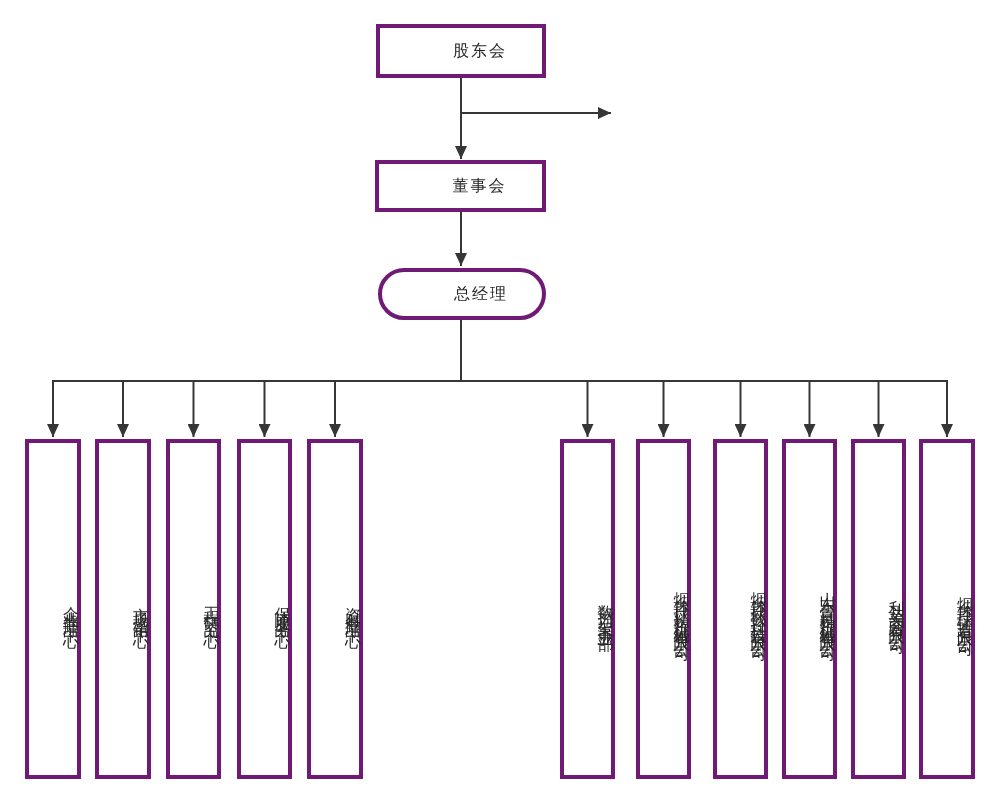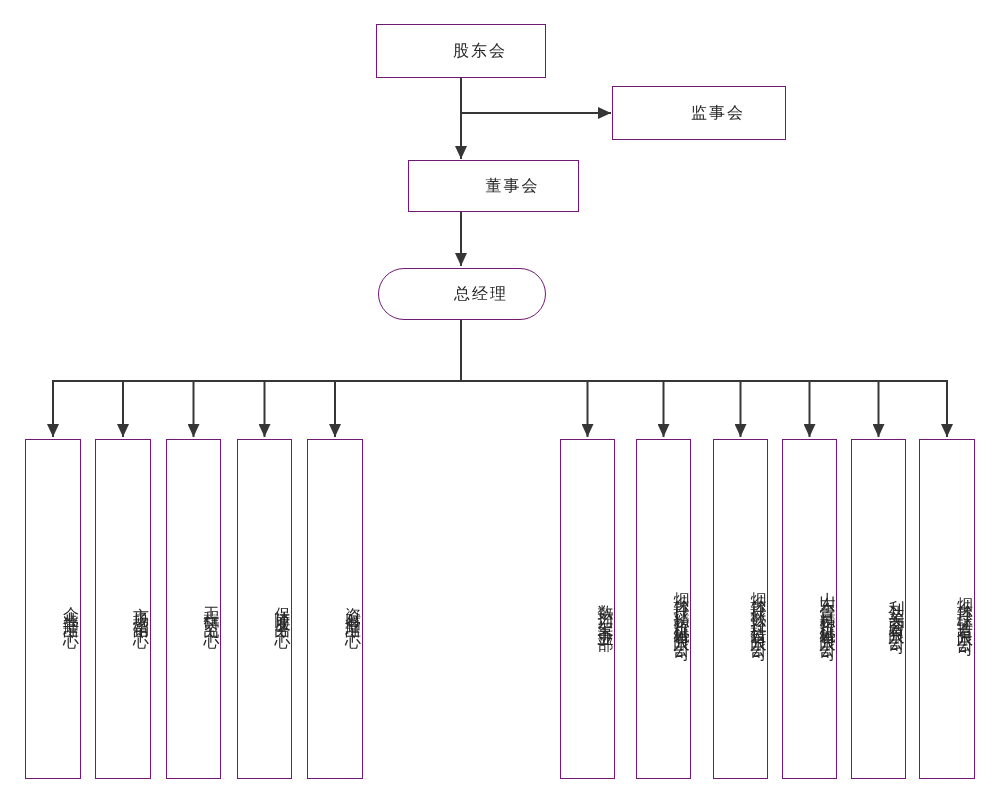--- a/index.html
+++ b/index.html
@@ -20,21 +20,21 @@
     position: absolute;
     left: 0;
     top: 0;
     width: 1000px;
     height: 804px;
   }
   .node {
     position: absolute;
     box-sizing: border-box;
     background: #ffffff;
-    border: 1px solid #701a75;
+    border: 4px solid #701a75;
     display: flex;
     align-items: center;
     justify-content: center;
     padding-left: 36px;
   }
   .hnode {
     font-size: 16px;
     letter-spacing: 2px;
     text-indent: 2px;
     white-space: nowrap;
@@ -43,21 +43,21 @@
     writing-mode: vertical-rl;
     text-orientation: upright;
     font-size: 16px;
     line-height: 1;
     letter-spacing: 5px;
     white-space: nowrap;
   }
   
   #node-shareholders   { left: 376px; top: 24px;  width: 170px; height: 54px; }
   #node-supervisory    { left: 612px; top: 86px;  width: 174px; height: 54px; }
-  #node-board          { left: 375px; top: 160px; width: 171px; height: 52px; margin-left: 33px; }
+  #node-board          { left: 375px; top: 160px; width: 171px; height: 52px; }
   #node-gm             { left: 378px; top: 268px; width: 168px; height: 52px; border-radius: 26px; }
   
   .vnode { top: 439px; height: 340px; }
   #dept-0  { left: 25px;  width: 56px; }
   #dept-1  { left: 95px;  width: 56px; }
   #dept-2  { left: 166px; width: 55px; }
   #dept-3  { left: 237px; width: 55px; }
   #dept-4  { left: 307px; width: 56px; }
   #dept-5  { left: 560px; width: 55px; }
   #dept-6  { left: 636px; width: 55px; }
@@ -98,21 +98,20 @@
       <line x1="663.5" y1="380" x2="663.5" y2="437" marker-end="url(#arrow)"></line>
       <line x1="740.5" y1="380" x2="740.5" y2="437" marker-end="url(#arrow)"></line>
       <line x1="809.5" y1="380" x2="809.5" y2="437" marker-end="url(#arrow)"></line>
       <line x1="878.5" y1="380" x2="878.5" y2="437" marker-end="url(#arrow)"></line>
       <line x1="947" y1="380" x2="947" y2="437" marker-end="url(#arrow)"></line>
     </g>
   </svg>
 
   <div class="node hnode" id="node-shareholders">股东会</div>
 
-  <div class="node hnode" id="node-supervisory">监事会</div>
 
   <div class="node hnode" id="node-board">董事会</div>
 
   <div class="node hnode" id="node-gm">总经理</div>
 
   <div class="node vnode" id="dept-0">
     <span class="vtext">企业管理中心</span>
   </div>
   <div class="node vnode" id="dept-1">
     <span class="vtext">市场营销中心</span>

